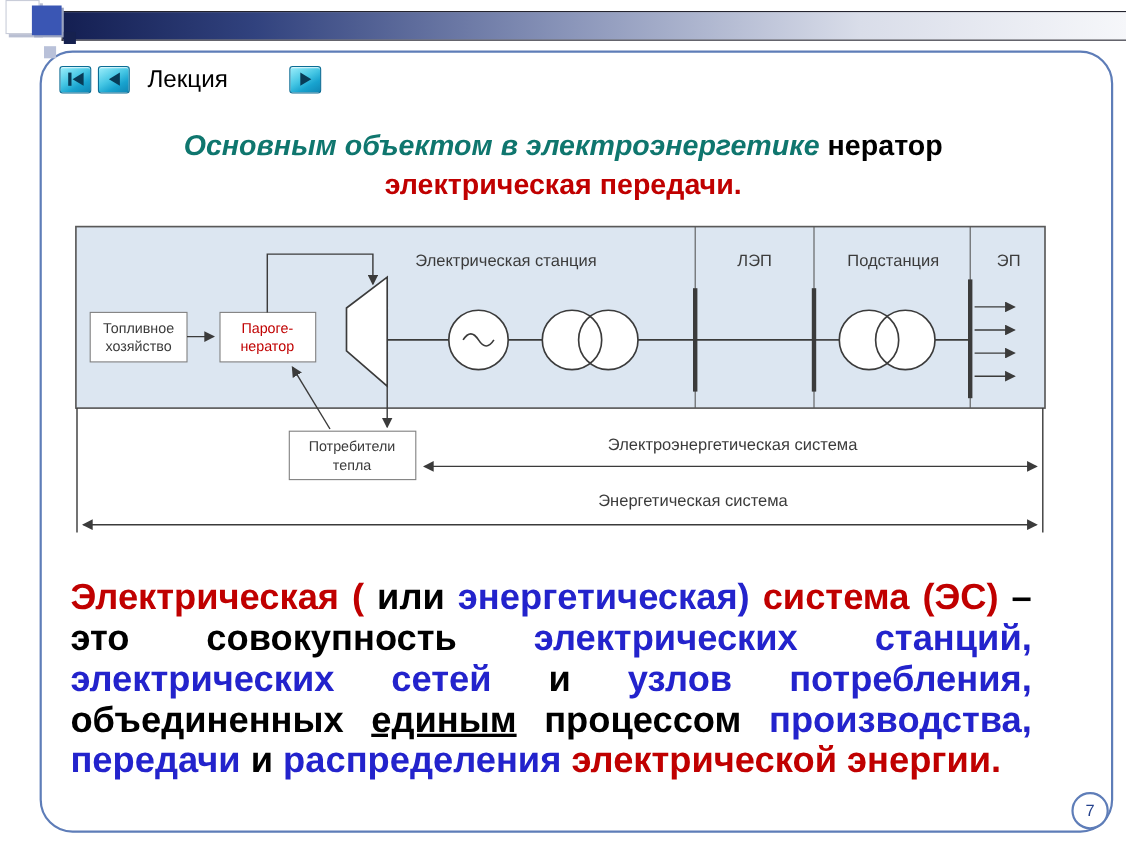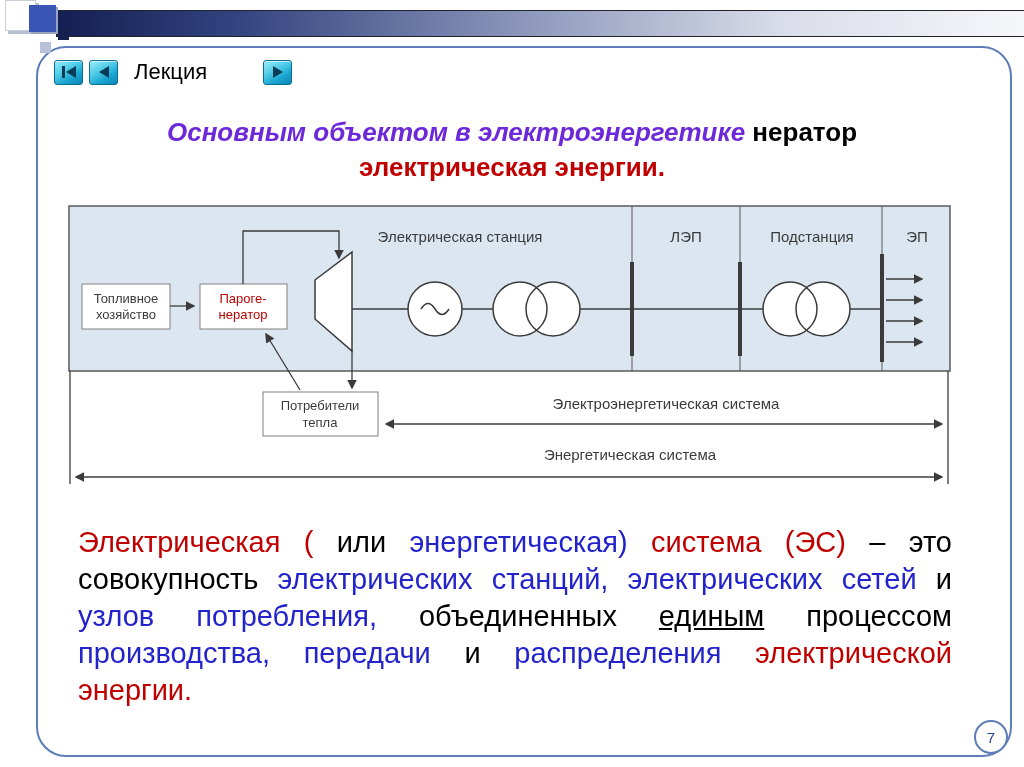--- a/index.html
+++ b/index.html
@@ -50,22 +50,22 @@
   }
 
   
   .diagram { position:absolute; left:68px; top:204px; width:884px; height:288px; }
   .diagram text { font-family:"Liberation Sans", sans-serif; }
   .t13 { font-size:13px; }
   .t15 { font-size:15px; }
 
   
   .para {
-    position:absolute; left:78px; top:524px; width:874px;
-    font-size:29px; font-weight:normal; line-height:37px;
+    position:absolute; left:64px; top:524px; width:874px;
+    font-size:33px; font-weight:bold; line-height:37px;
     text-align:justify;
   }
 
   
   .page-circle {
     position:absolute; left:974px; top:720px; width:34px; height:34px;
     border-radius:50%; border:2px solid #5e7db8; background:#ffffff;
     color:#24418c; font-size:15px;
     display:flex; align-items:center; justify-content:center;
     z-index:7;
@@ -102,22 +102,22 @@
   <div class="nav-btn forward">
     <span>
       <svg width="14" height="14" viewBox="0 0 14 14" fill="#083b57">
         <polygon points="2,1 2,13 12,7"></polygon>
       </svg>
     </span>
   </div>
 </div>
 
 <div class="title">
-  <div><span style="color: #6d28d9; font-style: italic;">Основным объектом в электроэнергетике</span><span style="color: rgb(0, 0, 0);"> нератор</span></div>
-  <div><span style="color: rgb(192, 0, 0);">электрическая энергии.</span></div>
+  <div><span style="color: #0f766e; font-style: italic;">Основным объектом в электроэнергетике</span><span style="color: rgb(0, 0, 0);"> нератор</span></div>
+  <div><span style="color: rgb(192, 0, 0);">электрическая передачи.</span></div>
 </div>
 
 <svg class="diagram" viewBox="0 0 884 288">
   <defs>
     <marker id="arr" viewBox="0 0 10 10" refX="8.5" refY="5" markerWidth="7.5" markerHeight="7.5" orient="auto-start-reverse">
       <path d="M0,0 L10,5 L0,10 z" fill="#3b3b3b"></path>
     </marker>
   </defs>
 
   <g>

